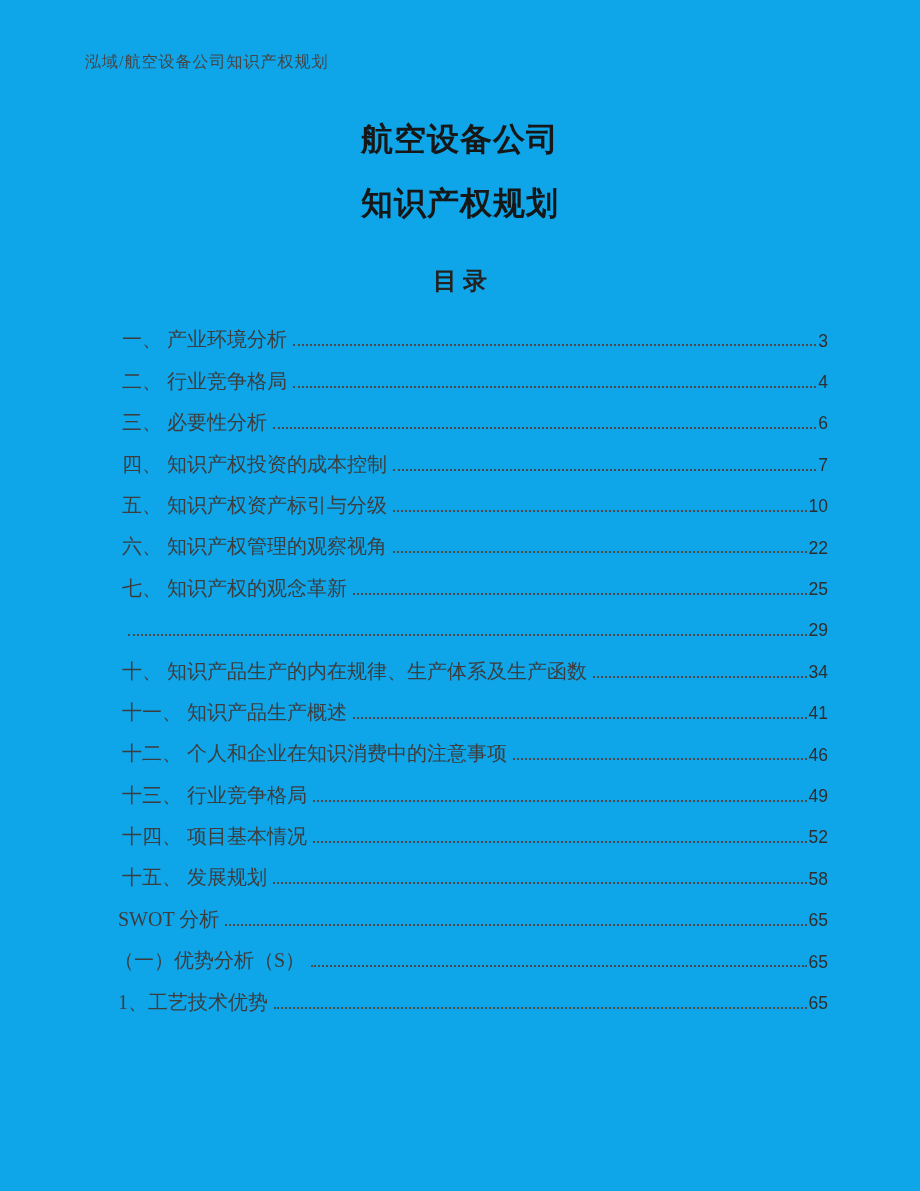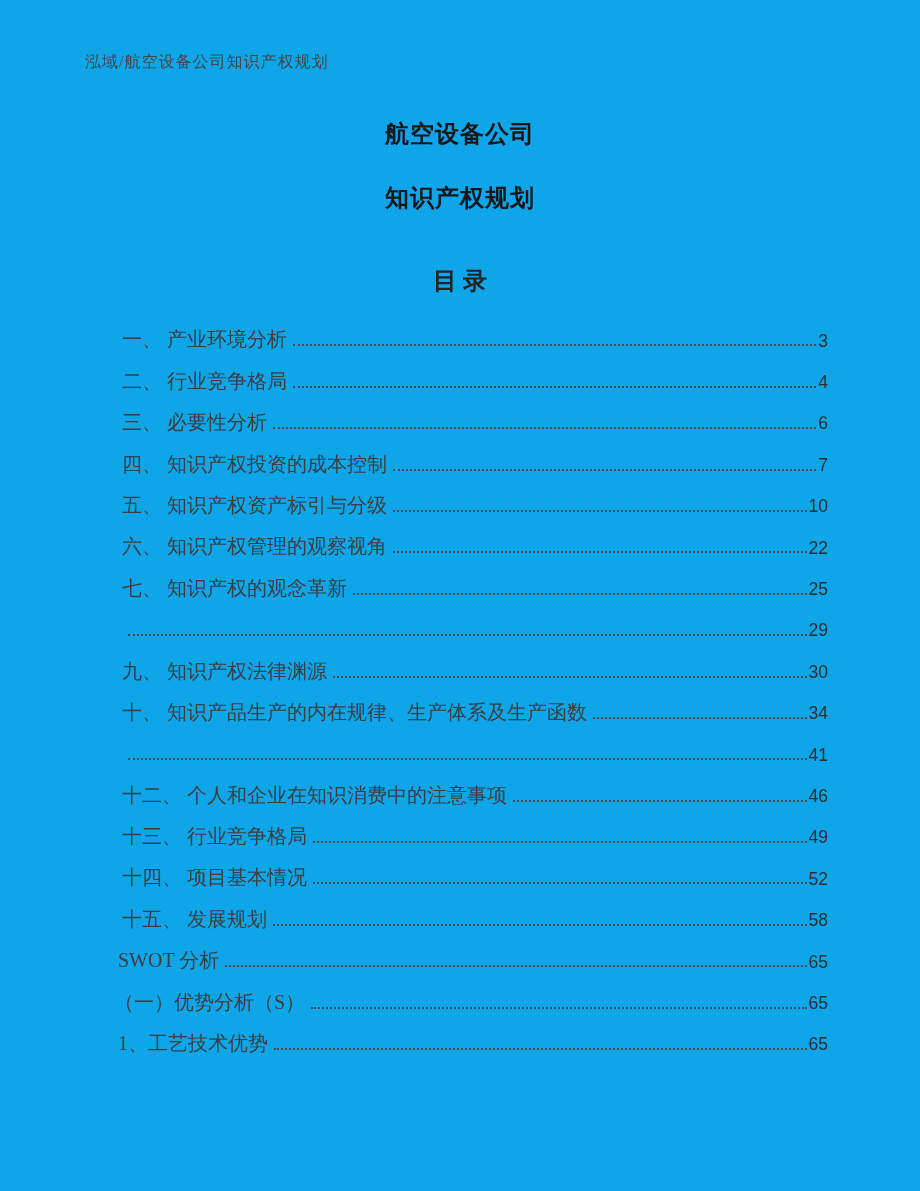--- a/index.html
+++ b/index.html
@@ -20,21 +20,21 @@
     color: #454545;
     letter-spacing: 1px;
     font-family: "Liberation Serif", serif;
   }
   .doc-title {
     position: absolute;
     width: 100%;
     text-align: center;
     font-family: "Liberation Sans", sans-serif;
     font-weight: 700;
-    font-size: 24px;
+    font-size: 32px;
     color: #171717;
     letter-spacing: 1px;
   }
   .doc-title.line1 { top: 118px; }
   .doc-title.line2 { top: 176px; margin-top: 6px; }
   .toc-heading {
     position: absolute;
     top: 265px;
     width: 100%;
     text-align: center;
@@ -126,30 +126,26 @@
     <div class="toc-row lvl1">
       <span class="toc-label">七、 知识产权的观念革新</span>
       <span class="toc-leader"></span>
       <span class="toc-page">25</span>
     </div>
     <div class="toc-row lvl1">
       <span class="toc-leader"></span>
       <span class="toc-page">29</span>
     </div>
     <div class="toc-row lvl1">
-      <span class="toc-label">九、 知识产权法律渊源</span>
-      <span class="toc-leader"></span>
-      <span class="toc-page">30</span>
-    </div>
-    <div class="toc-row lvl1">
       <span class="toc-label">十、 知识产品生产的内在规律、生产体系及生产函数</span>
       <span class="toc-leader"></span>
       <span class="toc-page">34</span>
     </div>
     <div class="toc-row lvl1">
+      <span class="toc-label">十一、 知识产品生产概述</span>
       <span class="toc-leader"></span>
       <span class="toc-page">41</span>
     </div>
     <div class="toc-row lvl1">
       <span class="toc-label">十二、 个人和企业在知识消费中的注意事项</span>
       <span class="toc-leader"></span>
       <span class="toc-page">46</span>
     </div>
     <div class="toc-row lvl1">
       <span class="toc-label">十三、 行业竞争格局</span>

